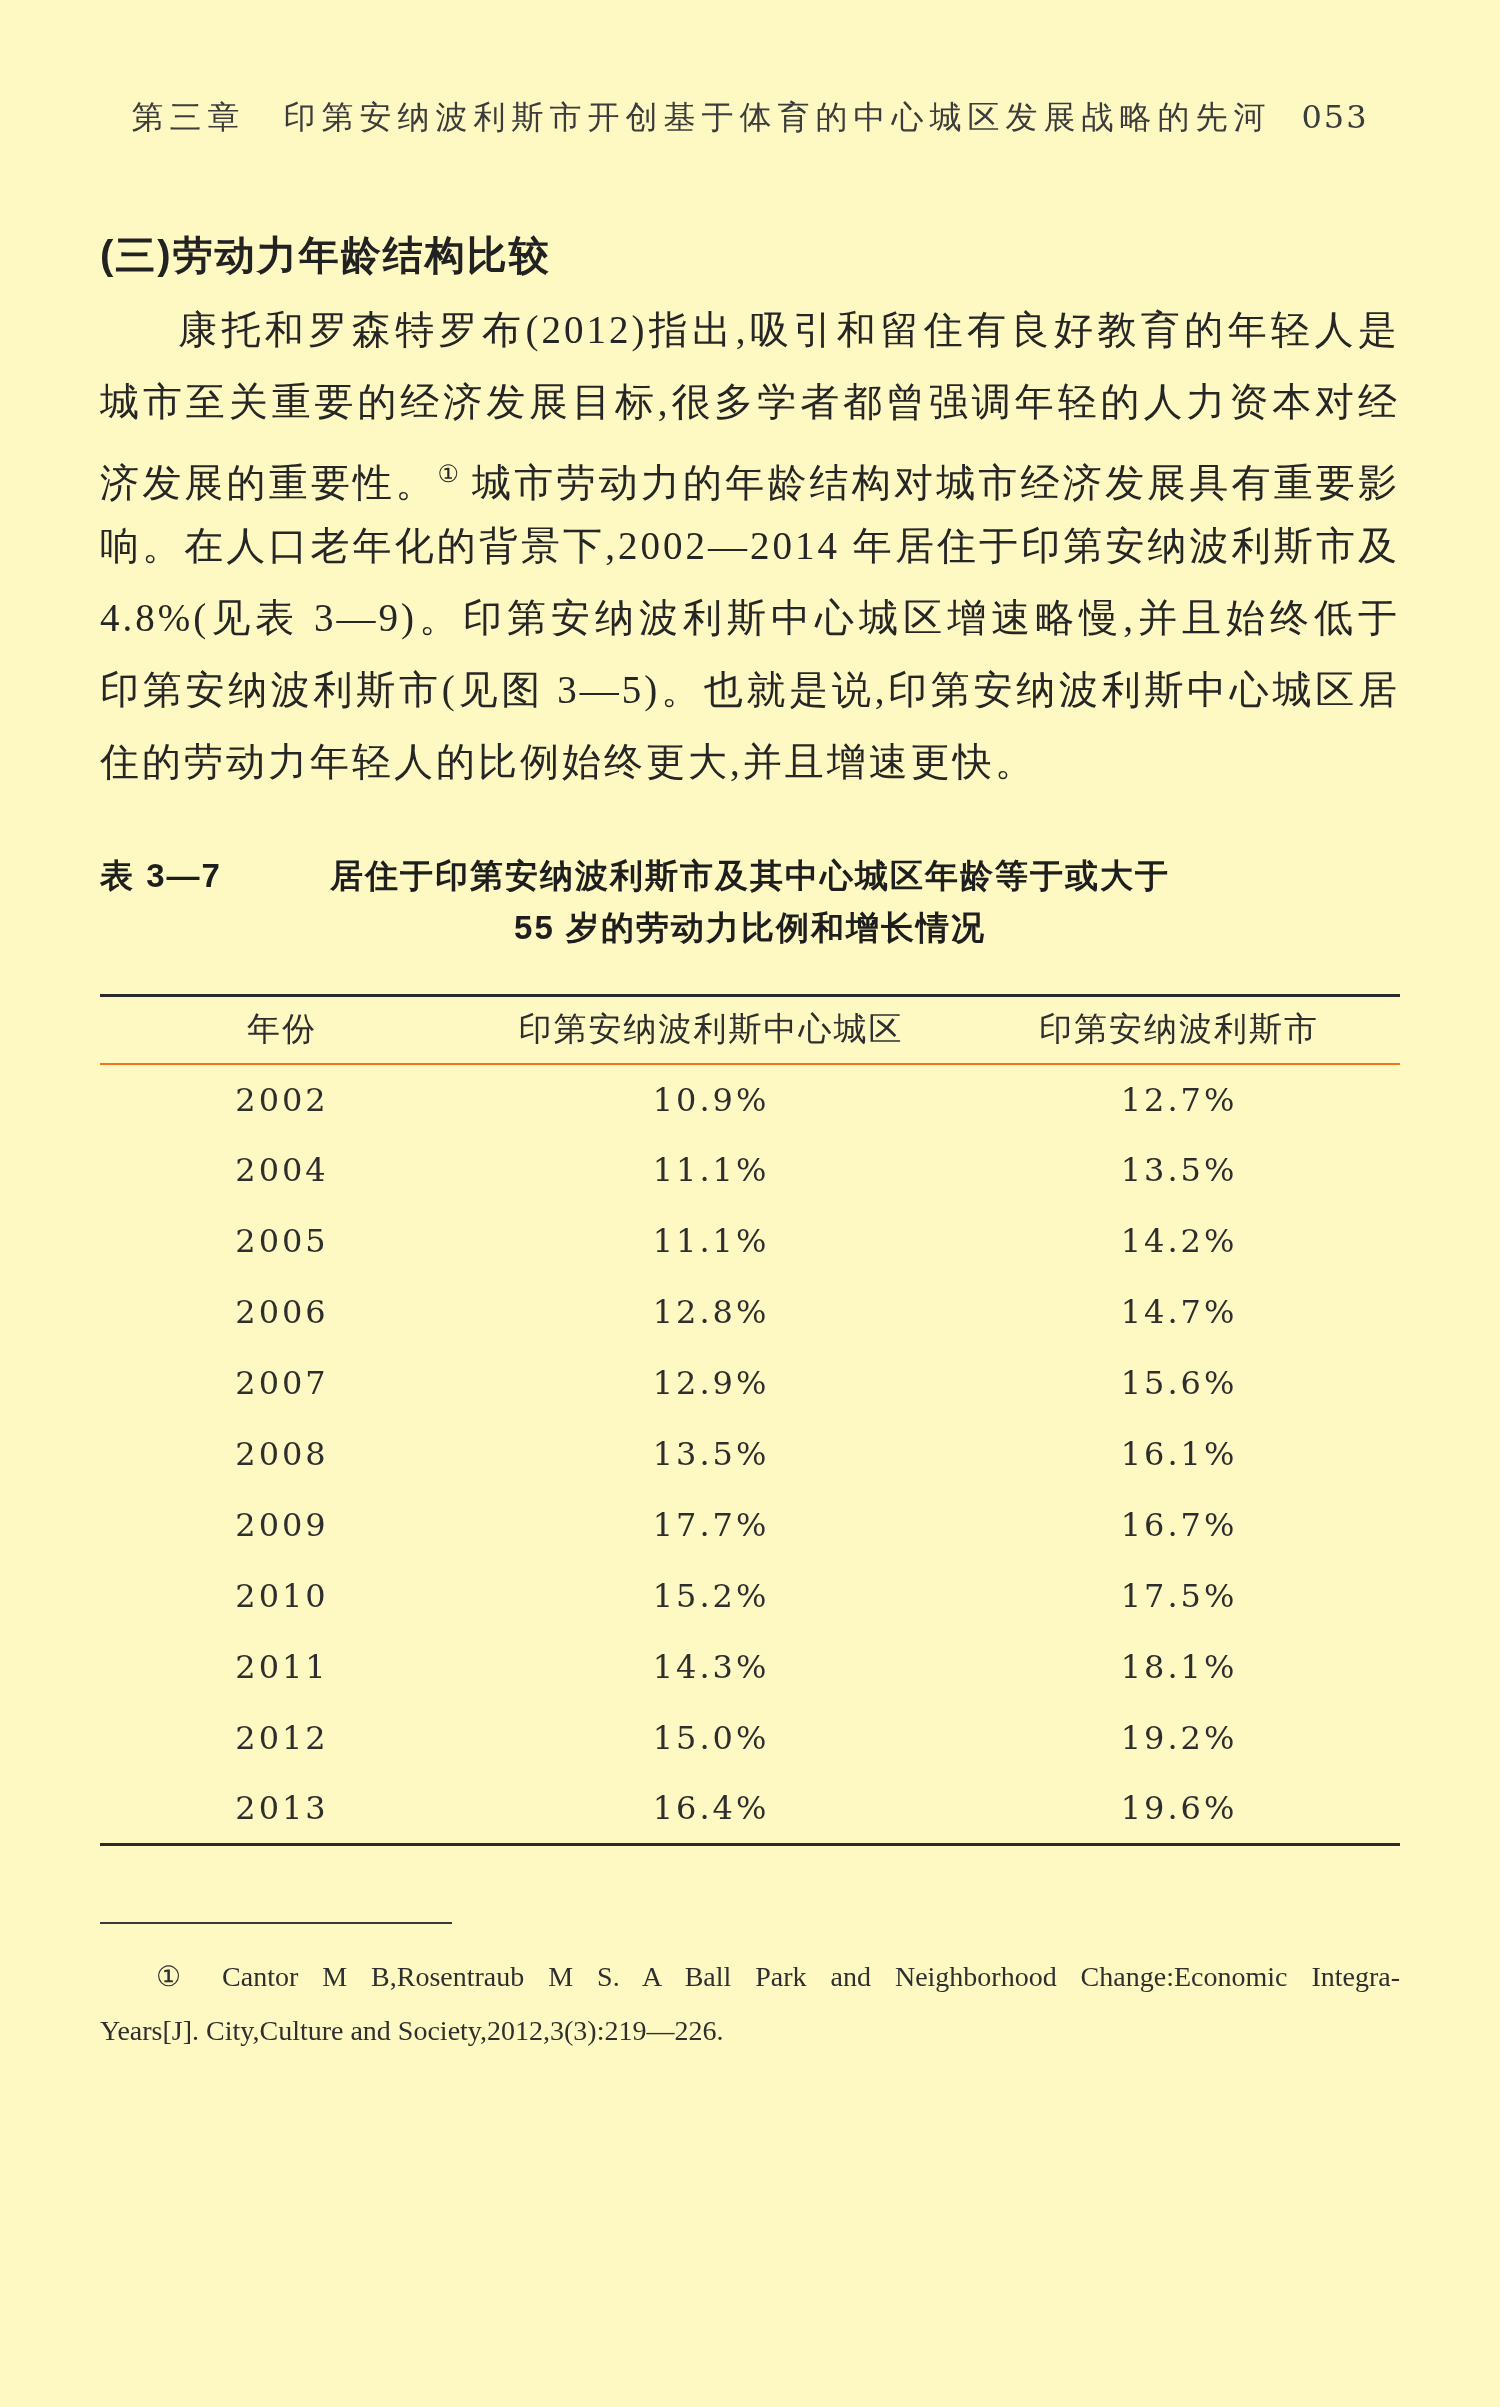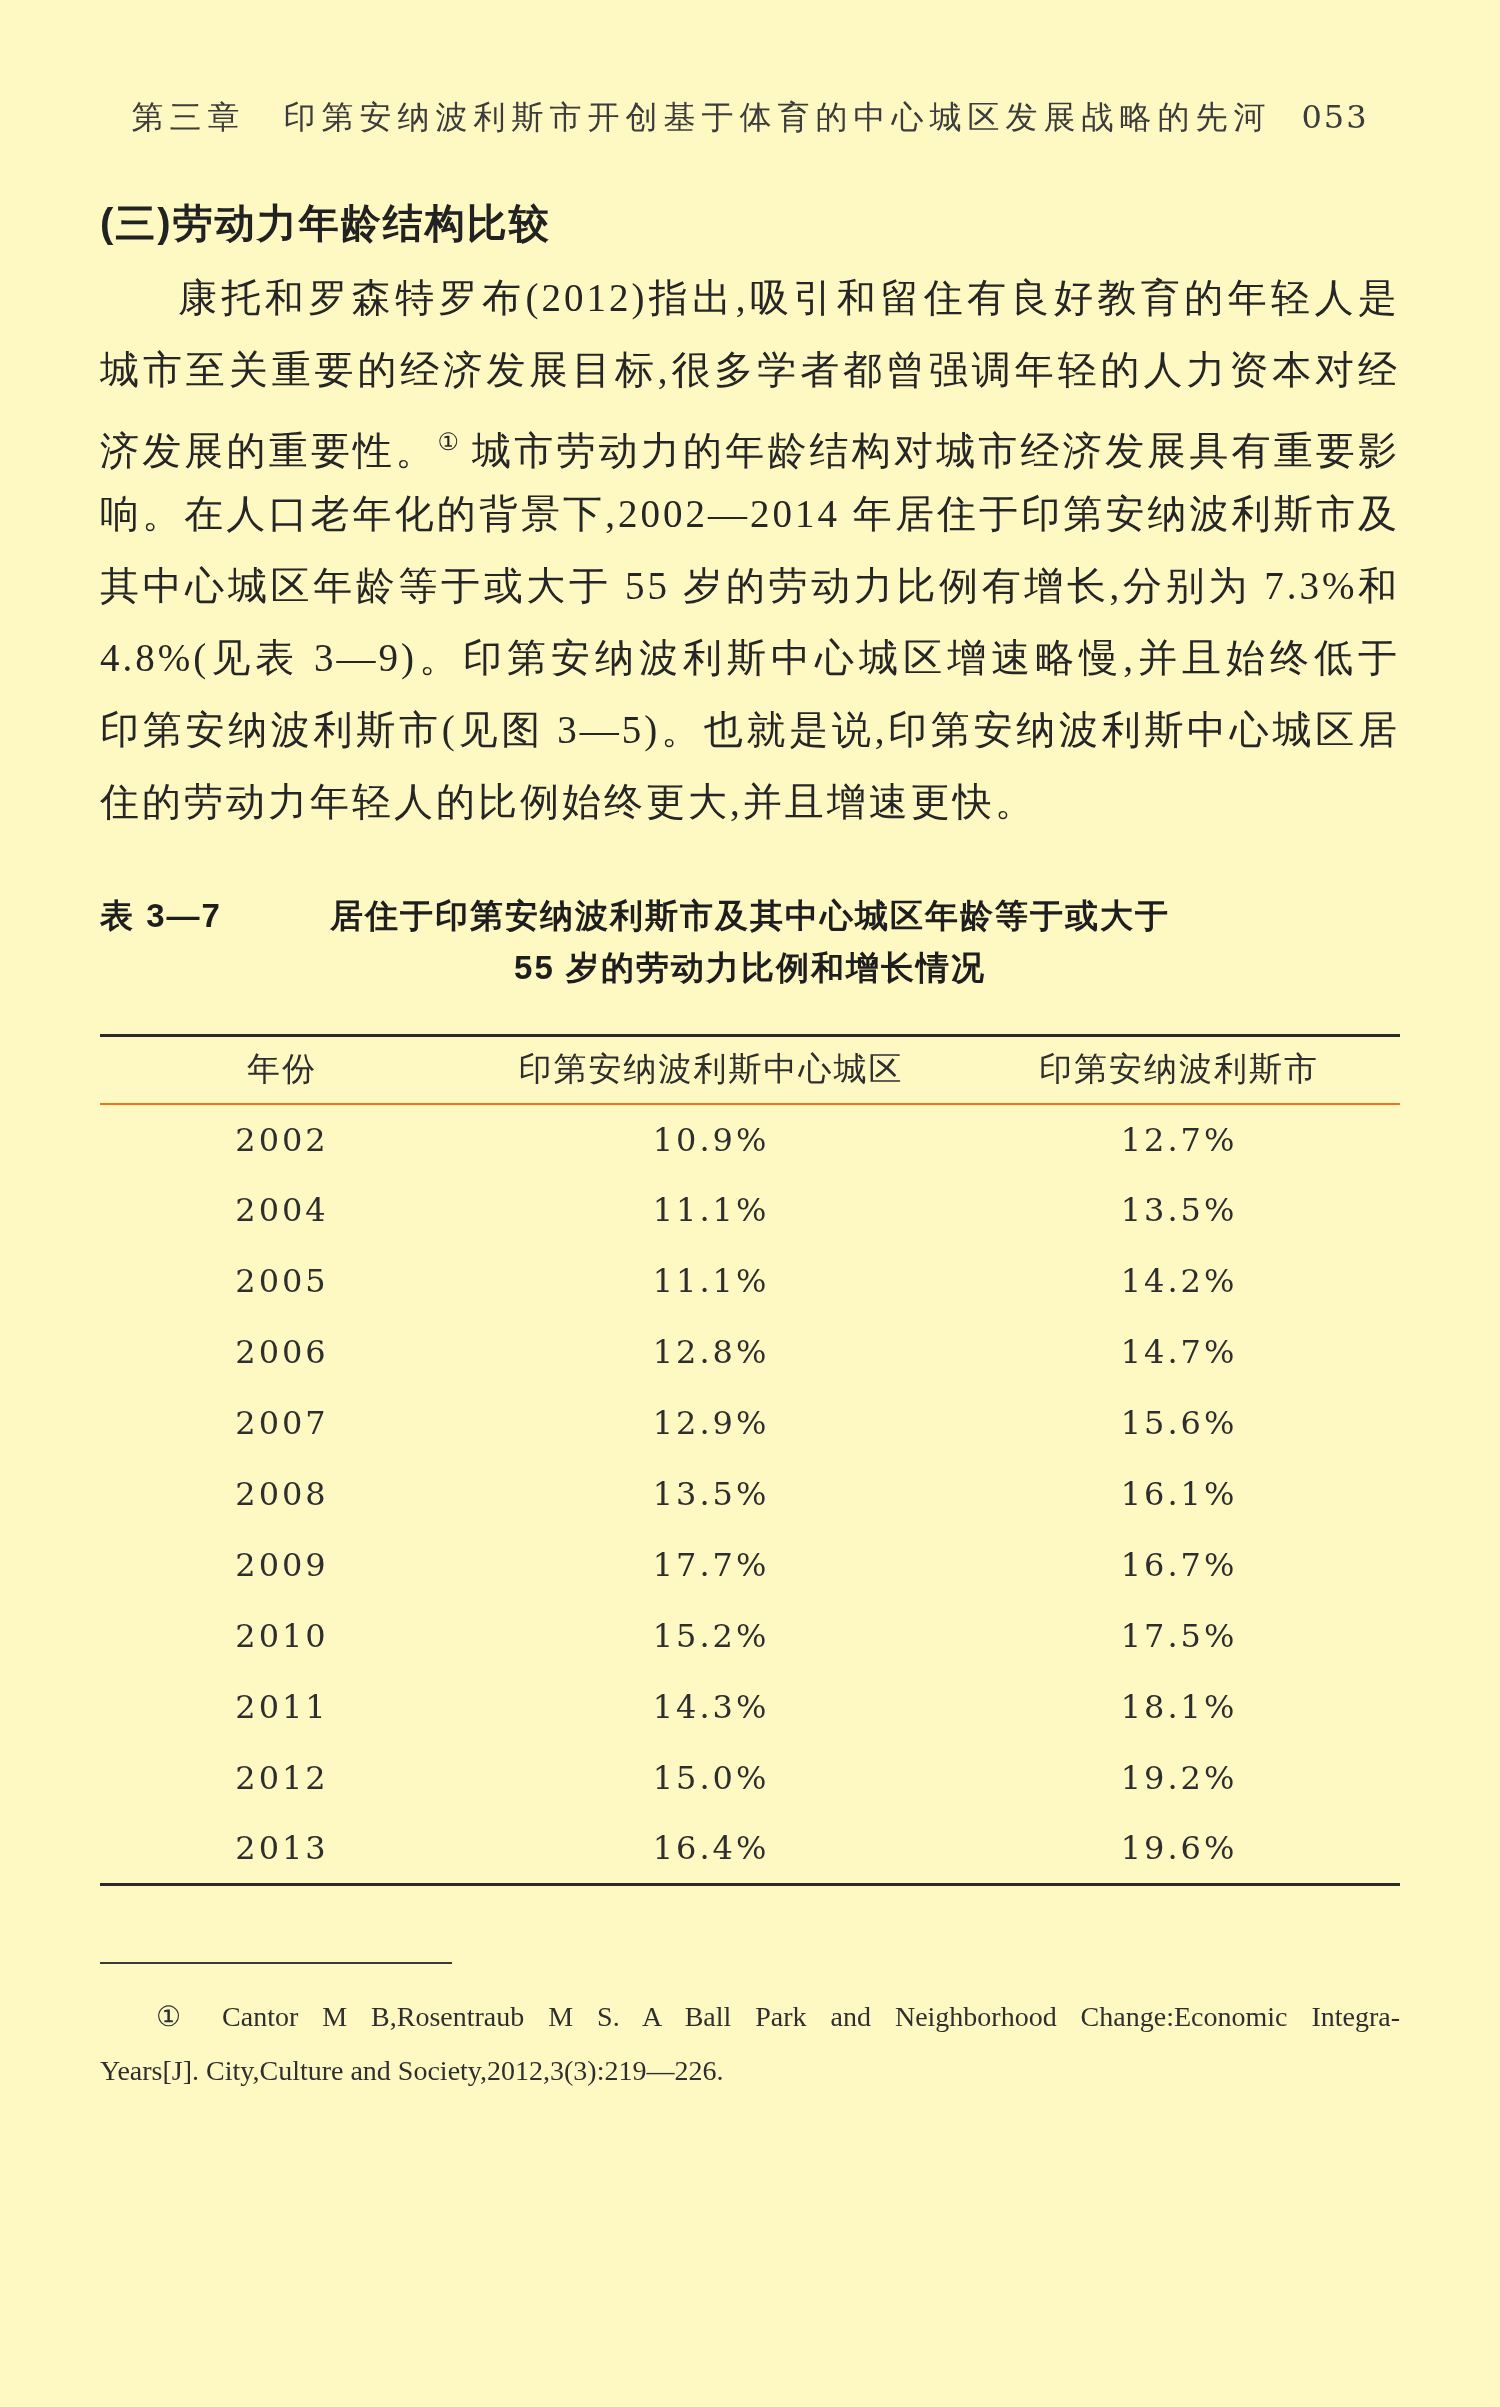--- a/index.html
+++ b/index.html
@@ -27,21 +27,21 @@
     color: #3c3c3c;
     height: 44px;
   }
   .running-head .pagenum {
     letter-spacing: 2px;
     font-family: "DejaVu Serif", serif;
   }
 
   
   .section-heading {
-    margin-top: 56px;
+    margin-top: 88px;
     font-family: "Liberation Sans", "DejaVu Sans", sans-serif;
     font-weight: bold;
     font-size: 40px;
     letter-spacing: 2px;
     color: #222;
     height: 50px;
   }
 
   
   .paragraph {
@@ -149,21 +149,20 @@
     <span class="pagenum">053</span>
   </div>
 
   <div class="section-heading">(三)劳动力年龄结构比较</div>
 
   <div class="paragraph">
     <div class="para-line first">康托和罗森特罗布(2012)指出,吸引和留住有良好教育的年轻人是</div>
     <div class="para-line">城市至关重要的经济发展目标,很多学者都曾强调年轻的人力资本对经</div>
     <div class="para-line"><span>济发展的重要性。</span><span class="para-sup">①</span><span> 城市劳动力的年龄结构对城市经济发展具有重要影</span></div>
     <div class="para-line">响。在人口老年化的背景下,2002—2014 年居住于印第安纳波利斯市及</div>
-    <div class="para-line">其中心城区年龄等于或大于 55 岁的劳动力比例有增长,分别为 7.3%和</div>
     <div class="para-line">4.8%(见表 3—9)。印第安纳波利斯中心城区增速略慢,并且始终低于</div>
     <div class="para-line">印第安纳波利斯市(见图 3—5)。也就是说,印第安纳波利斯中心城区居</div>
     <div class="para-line last">住的劳动力年轻人的比例始终更大,并且增速更快。</div>
   </div>
 
   <div class="table-caption">
     <div class="caption-row1">
       <span class="caption-label">表 3—7</span>
       <span>居住于印第安纳波利斯市及其中心城区年龄等于或大于</span>
     </div>

